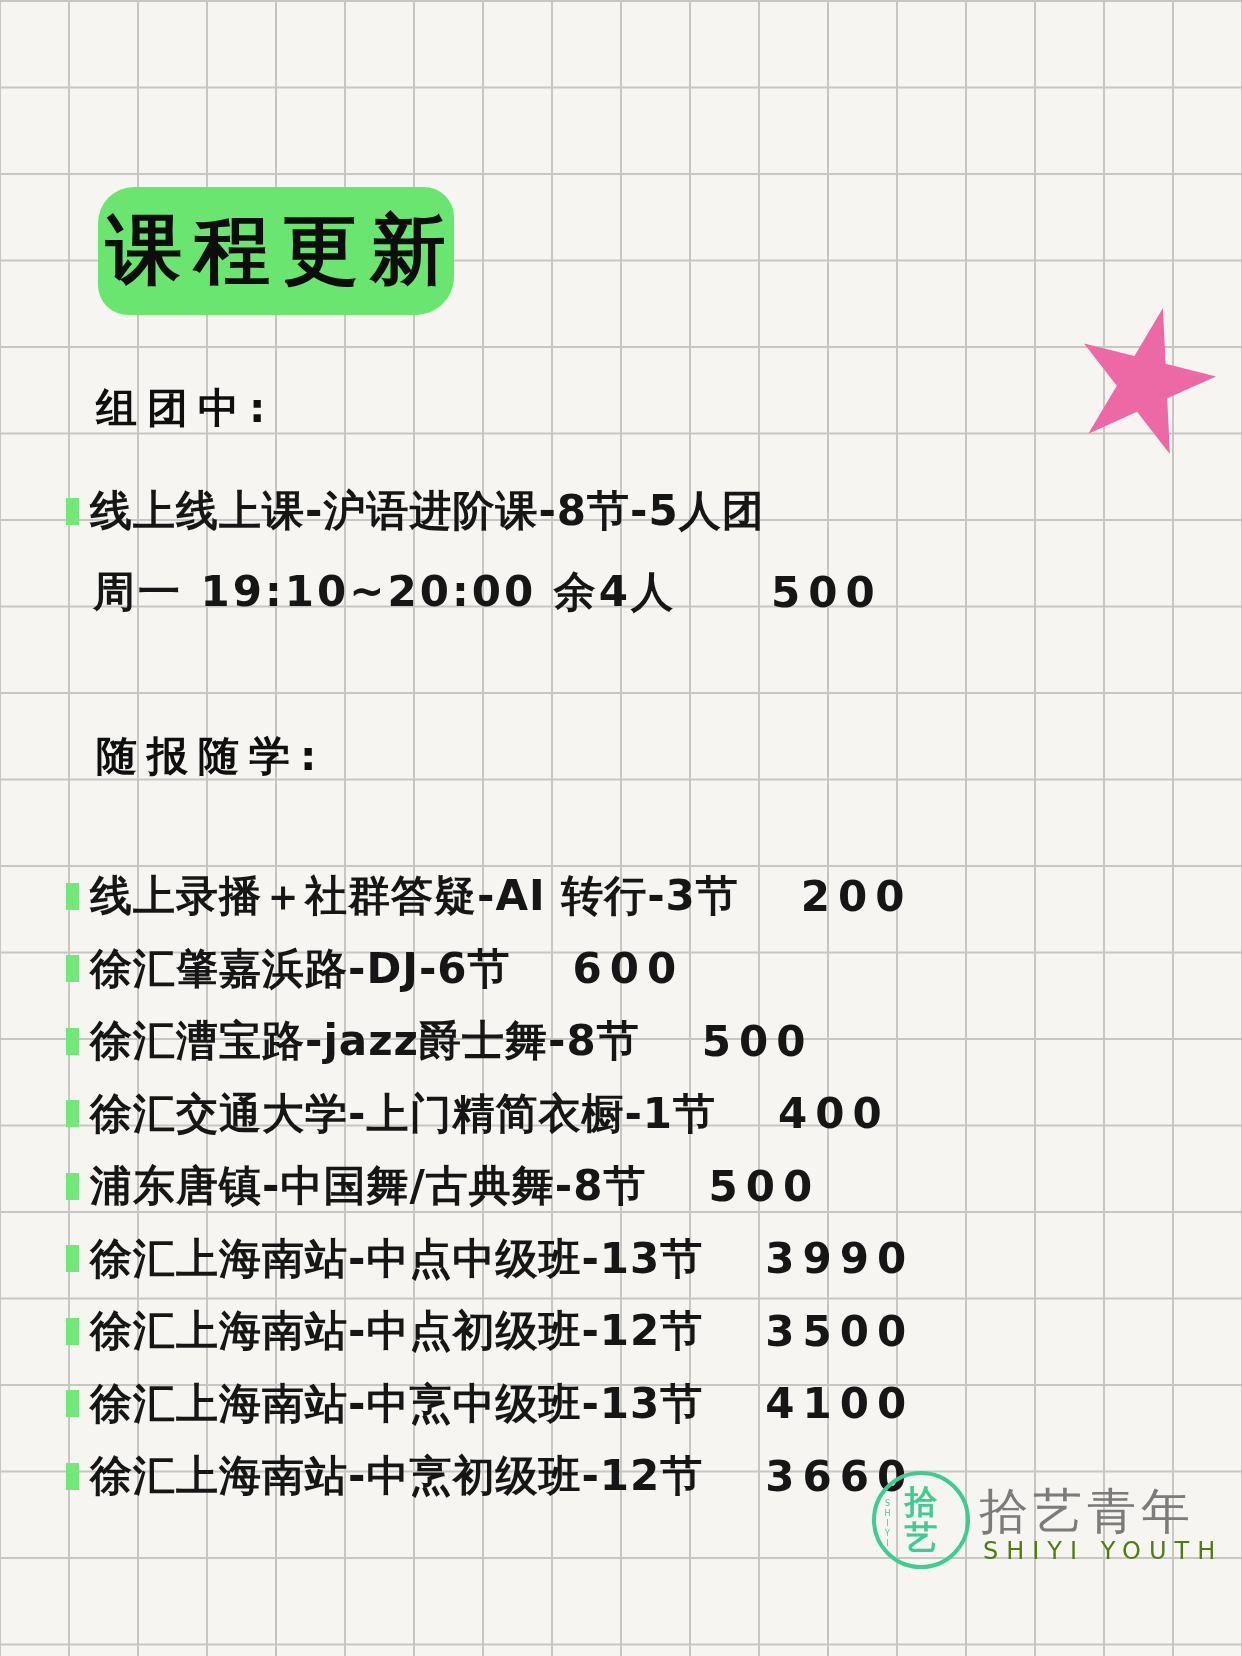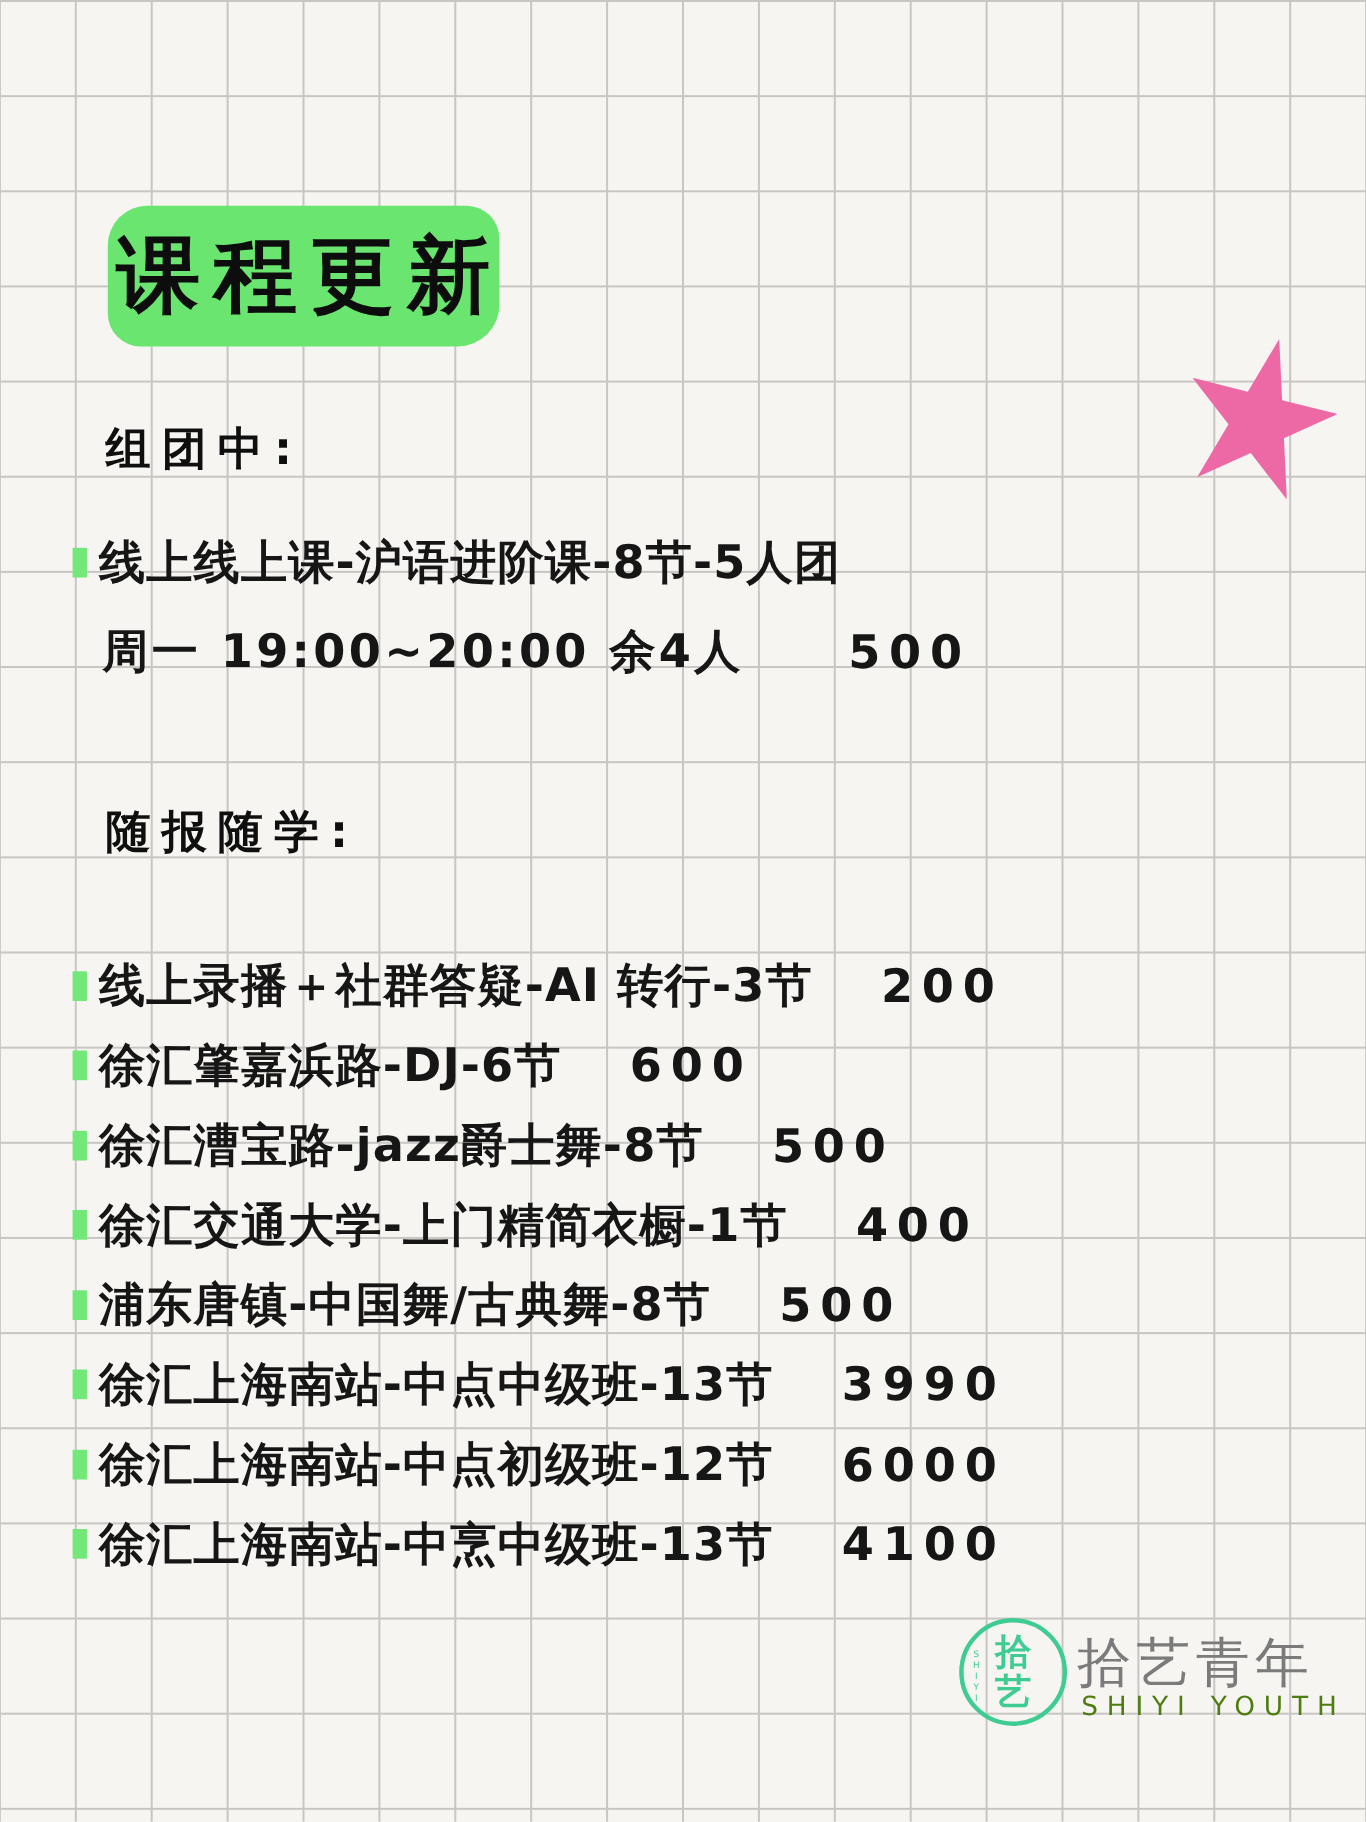--- a/index.html
+++ b/index.html
@@ -101,21 +101,21 @@
 <div class="star"></div>
 
 <div class="section-heading" id="heading-group">组团中:</div>
 
 <div id="group-item">
   <div class="course-row">
     <span class="bullet"></span>
     <span class="course-name">线上线上课-沪语进阶课-8节-5人团</span>
   </div>
   <div class="schedule-row">
-    <span class="schedule">周一 19:00~20:00 余4人</span>
+    <span class="schedule">周一 19:10~20:00 余4人</span>
     <span class="course-price">500</span>
   </div>
 </div>
 
 <div class="section-heading" id="heading-anytime">随报随学:</div>
 
 <div id="course-list">
   <div class="course-row">
     <span class="bullet"></span>
     <span class="course-name">线上录播＋社群答疑-AI 转行-3节</span>
@@ -142,26 +142,31 @@
     <span class="course-price">500</span>
   </div>
   <div class="course-row">
     <span class="bullet"></span>
     <span class="course-name">徐汇上海南站-中点中级班-13节</span>
     <span class="course-price">3990</span>
   </div>
   <div class="course-row">
     <span class="bullet"></span>
     <span class="course-name">徐汇上海南站-中点初级班-12节</span>
-    <span class="course-price">6000</span>
+    <span class="course-price">3500</span>
   </div>
   <div class="course-row">
     <span class="bullet"></span>
     <span class="course-name">徐汇上海南站-中烹中级班-13节</span>
     <span class="course-price">4100</span>
+  </div>
+  <div class="course-row">
+    <span class="bullet"></span>
+    <span class="course-name">徐汇上海南站-中烹初级班-12节</span>
+    <span class="course-price">3660</span>
   </div>
 </div>
 
 <div class="brand">
   <div class="brand-icon">
     <span class="logo-side">SHIYI</span>
     <span class="logo-char">拾</span>
     <span class="logo-char">艺</span>
   </div>
   <div class="brand-name">拾艺青年</div>

